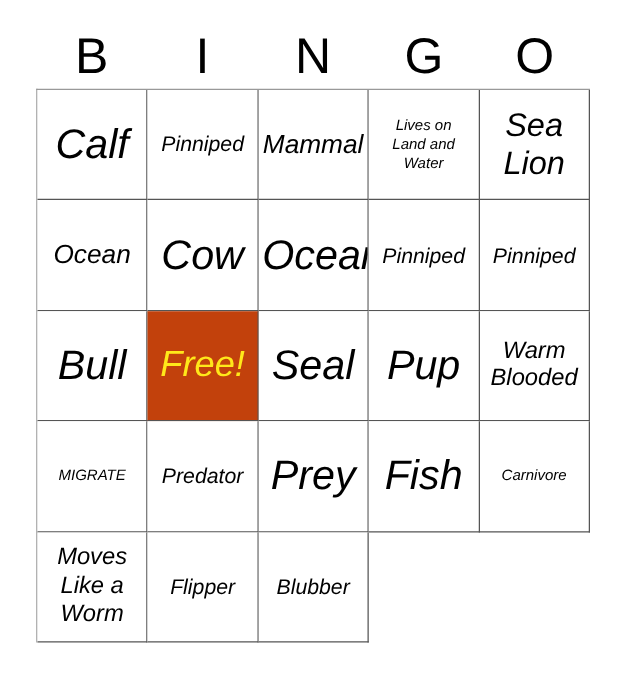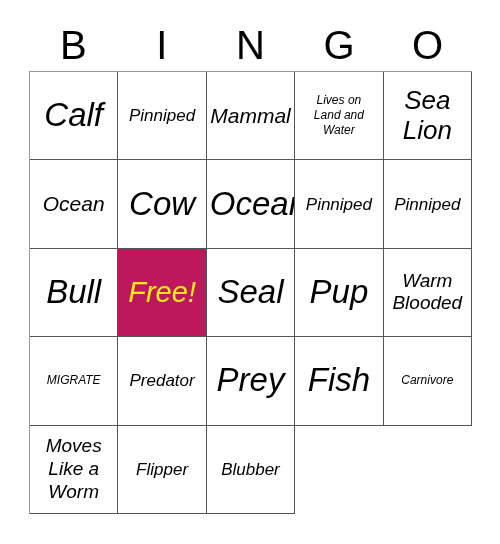--- a/index.html
+++ b/index.html
@@ -85,21 +85,21 @@
   .fs-md  .txt { font-size: 21px; }
   .fs-sm  .txt { font-size: 17px; }
   .fs-xs  .txt { font-size: 12px; line-height: 1.25; }
 
   
   .fs-lg-multi .txt { font-size: 26px; line-height: 1.15; }
   .fs-md-multi .txt { font-size: 19px; line-height: 1.2; }
 
   
   .cell.free {
-    background: #be185d;
+    background: #c2410c;
   }
   .cell.free .txt {
     color: #ffe81a;
     font-size: 29px;
   }
 </style>
 </head>
 <body>
 
 <div id="card">

